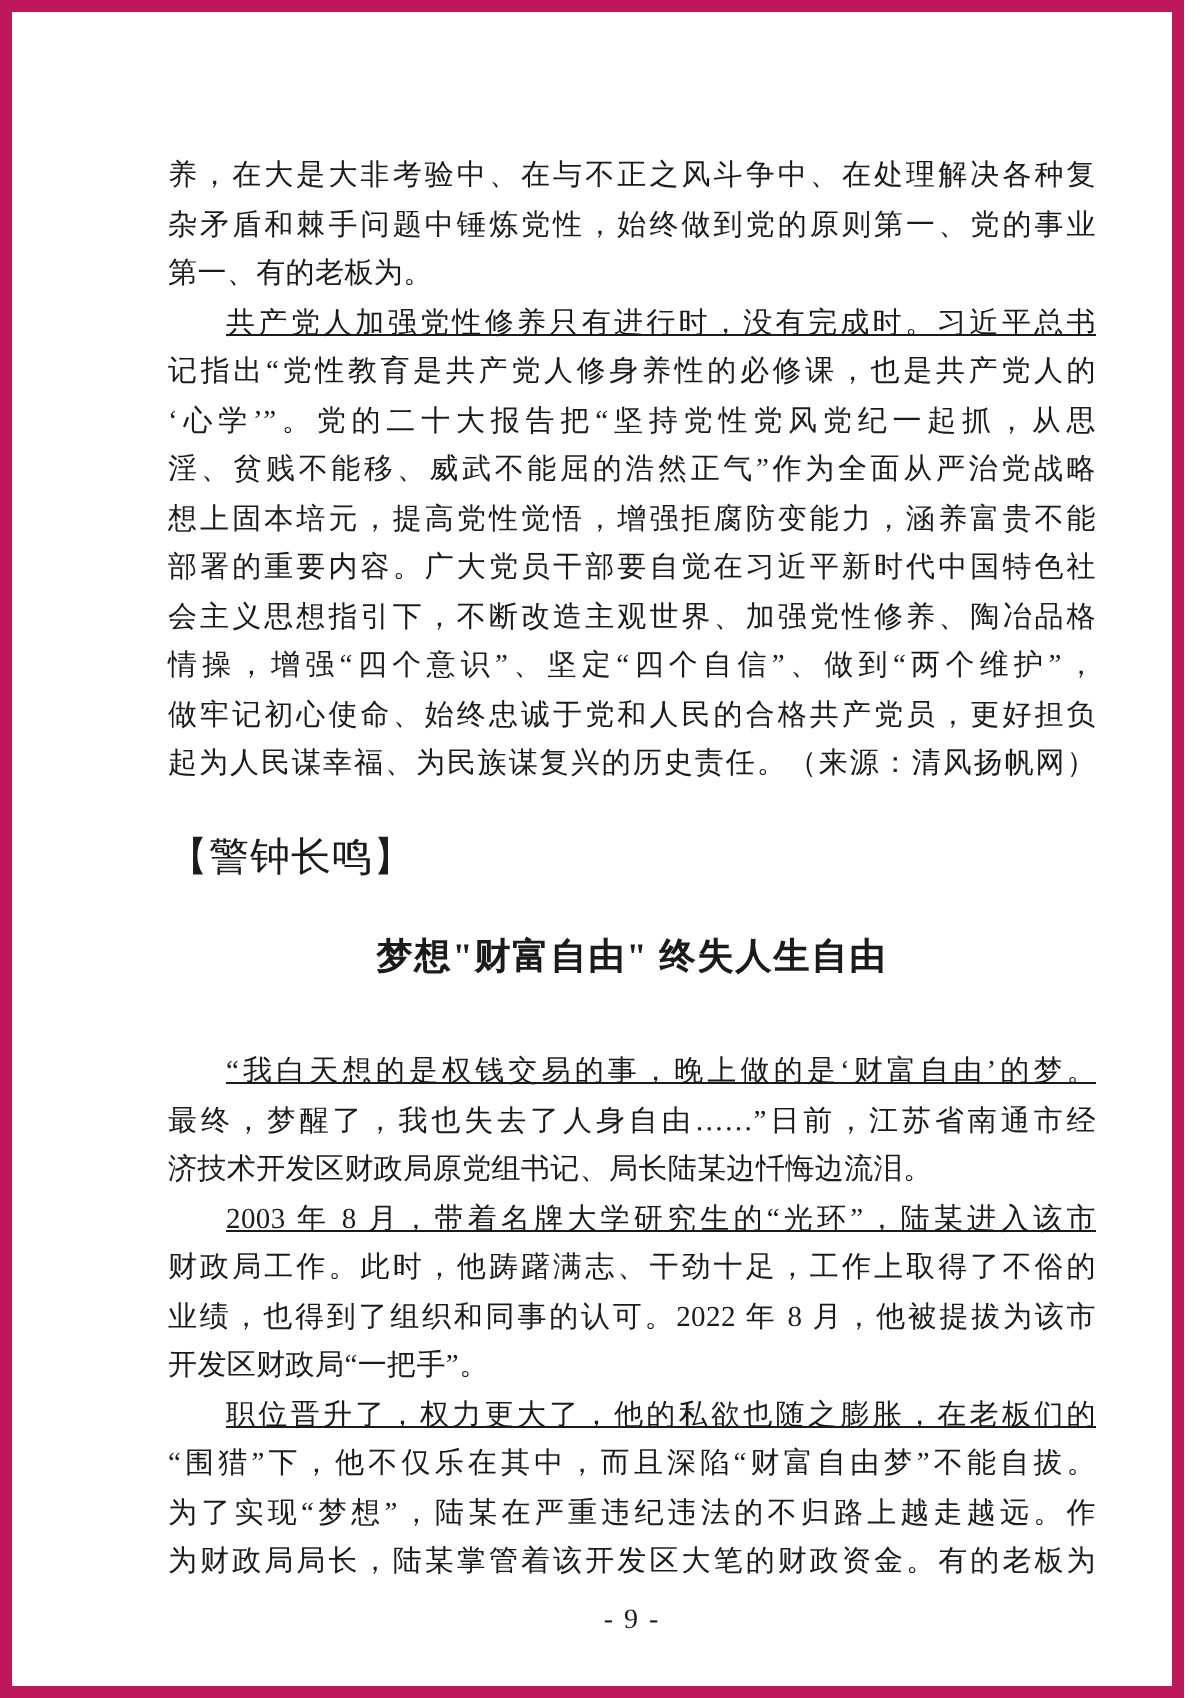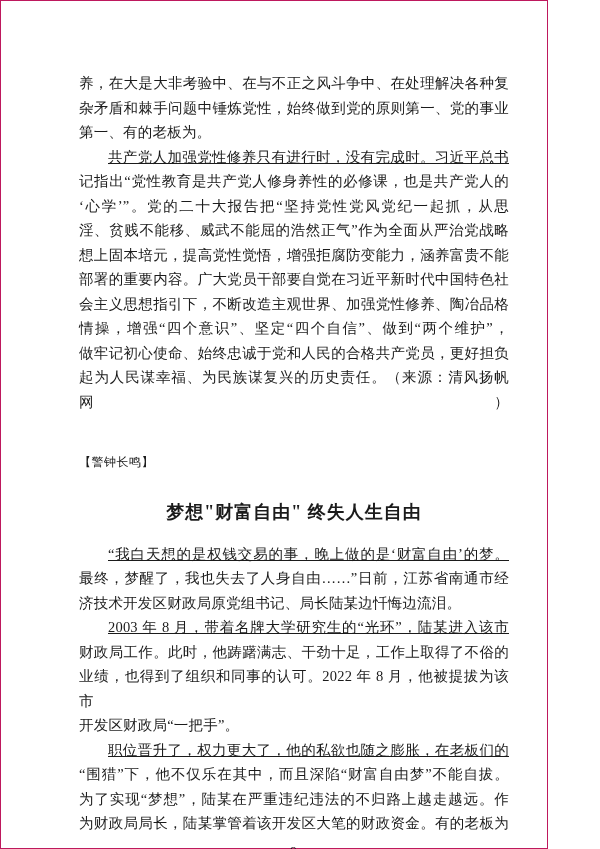--- a/index.html
+++ b/index.html
@@ -5,56 +5,56 @@
   html, body { margin: 0; padding: 0; }
   body {
     width: 600px; height: 849px;
     background: #ffffff;
     font-family: "Liberation Serif", "DejaVu Serif", serif;
     color: #1b1b1b;
     overflow: hidden;
   }
   .page {
     box-sizing: border-box;
-    width: 548px; height: 849px;
+    width: 592px; height: 849px;
     padding: 70px 38px 0 78px;
-    border: 1px solid #be185d;
+    border: 6px solid #be185d;
     background: #ffffff;
   }
   .ln {
     font-size: 14.5px;
     line-height: 24.5px;
     text-align: justify;
     text-align-last: justify;
     letter-spacing: 0.2px;
     white-space: normal;
   }
   .ln.last {
     text-align-last: left;
   }
   .ln.ind {
     text-indent: 2em;
     text-decoration: underline;
   }
   .section-header {
-    margin-top: 36px;
-    font-size: 12px;
+    margin-top: 22px;
+    font-size: 20px;
     line-height: 24.5px;
     letter-spacing: 0.5px;
   }
   .article-title {
     margin-top: 24px;
     text-align: center;
     font-weight: bold;
     font-size: 18px;
     line-height: 27px;
     letter-spacing: 1px;
   }
   .article-body {
-    margin-top: 16px;
+    margin-top: 32px;
   }
   .page-number {
     margin-top: 7px;
     text-align: center;
     font-size: 14px;
     line-height: 20px;
     letter-spacing: 1px;
   }
 </style>
 </head>

